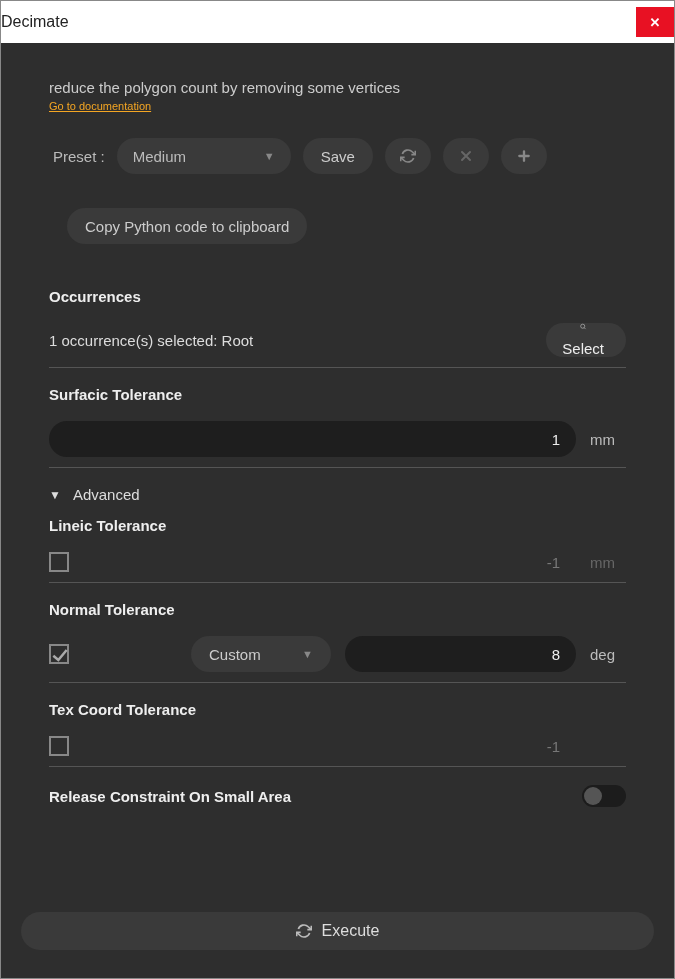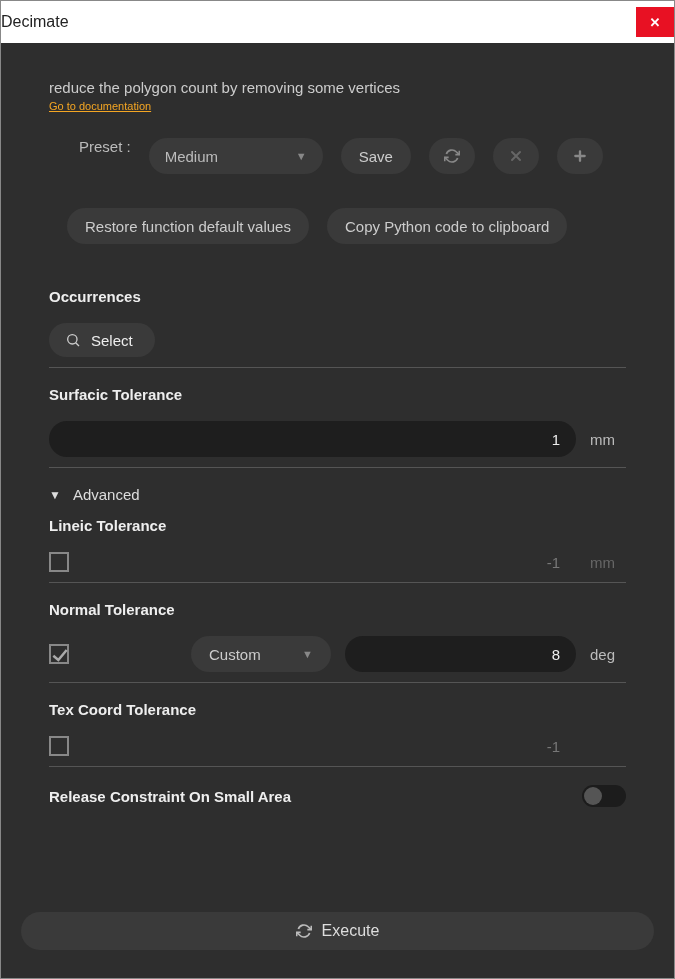--- a/index.html
+++ b/index.html
@@ -3,32 +3,32 @@
   <meta charset="utf-8">
   <style>
     * { margin: 0; padding: 0; box-sizing: border-box; font-family: "Segoe UI", Arial, sans-serif; }
     body { width: 675px; height: 979px; background: #fff; border: 1px solid #888; overflow: hidden; }
     .titlebar { height: 42px; background:#fff; display:flex; align-items:center; justify-content:space-between; padding-left:0; }
     .titlebar-title { font-size:16px; color:#222; }
     .titlebar-close { width:38px; height:30px; background:#e81123; color:#fff; display:flex; align-items:center; justify-content:center; cursor:pointer; font-size:13px; font-weight:bold; }
     .content { background:#2e2e2e; height: calc(100% - 42px); padding: 36px 48px 30px 48px; color:#ddd; position:relative; }
     .desc { font-size:15px; color:#ccc; }
     .doc-link { color:#f5a623; font-size:11px; text-decoration: underline; cursor:pointer; display:inline-block; margin-bottom:26px; }
-    .preset-row { display:flex; gap:18px; margin-bottom:34px; margin-left:30px; }
+    .preset-row { display:flex; align-items:center; gap:12px; margin-bottom:34px; margin-left:4px; }
     .preset-label { font-size:15px; color:#bbb; }
     .preset-select { background:#3a3a3a; border-radius:20px; height:36px; display:flex; align-items:center; justify-content:space-between; padding:0 16px; min-width:174px; cursor:pointer; color:#bbb; font-size:15px; }
     .caret { font-size:11px; color:#888; }
     .btn-pill { background:#3a3a3a; border-radius:20px; height:36px; min-width:44px; padding:0 18px; display:flex; align-items:center; justify-content:center; cursor:pointer; color:#ccc; font-size:15px; border:none; }
     .btn-pill.icon-only { padding:0 14px; min-width:46px; }
     .svg-icon { width:16px; height:16px; }
     .action-row { display:flex; gap:18px; margin-bottom:44px; margin-left:18px;}
     .section-label { font-weight:bold; font-size:15px; color:#eee; margin-bottom:18px;}
     .occ-row { display:flex; justify-content:space-between; align-items:center; margin-bottom:8px;}
     .occ-text { font-size:15px; color:#ddd; }
-    .select-btn { background:#3a3a3a; border-radius:20px; height:34px; padding:0 22px 0 16px; display:flex; align-items:center; gap:10px; cursor:pointer; color:#eee; font-size:15px; border:none;}
+    .select-btn { background:#3a3a3a; border-radius:20px; height:34px; padding:0 22px 0 16px; display:flex; align-items:center; gap:10px; cursor:pointer; color:#eee; font-size:15px; border:none;flex-direction:column;}
     .hr { height:1px; background:#555; margin: 10px 0 18px 0;}
     .val-row { display:flex; align-items:center; gap:14px; margin-bottom:4px; }
     .val-input { flex:1; background:#1e1e1e; border-radius:18px; height:36px; border:none; color:#eee; font-size:15px; text-align:right; padding:0 16px; outline:none;}
     .val-input.small { flex:0 0 170px;}
     .unit { color:#bbb; font-size:15px; width:36px;}
     .expander { display:flex; align-items:center; gap:12px; cursor:pointer; margin-bottom:14px;}
     .expander .chev { font-size:12px; color:#ddd;}
     .checkbox { width:20px; height:20px; border:2px solid #888; cursor:pointer; flex:0 0 20px; position:relative;}
     .checkbox.checked svg { position:absolute; top:-1px; left:-1px; }
     .disabled-row { color:#777;}
@@ -73,26 +73,26 @@
         </svg>
     </button>
     <button class="btn-pill icon-only">
       <svg class="svg-icon" viewBox="0 0 24 24" fill="none" stroke="#888" stroke-width="3.5" stroke-linecap="round">
           <path d="M12 5v14M5 12h14"></path>
         </svg>
     </button>
   </div>
 
   <div class="action-row">
-    <button class="btn-pill">Restore function default values</button>
     <button class="btn-pill">Copy Python code to clipboard</button>
   </div>
 
   <div class="section-label">Occurrences</div>
   <div class="occ-row">
+    <span class="occ-text">1 occurrence(s) selected: Root</span>
     <button class="select-btn">
       <svg class="svg-icon" viewBox="0 0 24 24" fill="none" stroke="#ccc" stroke-width="2">
           <circle cx="11" cy="11" r="7"></circle>
           <path d="M21 21l-5-5"></path>
         </svg>
       <span>Select</span>
     </button>
   </div>
   <div class="hr"></div>
 

